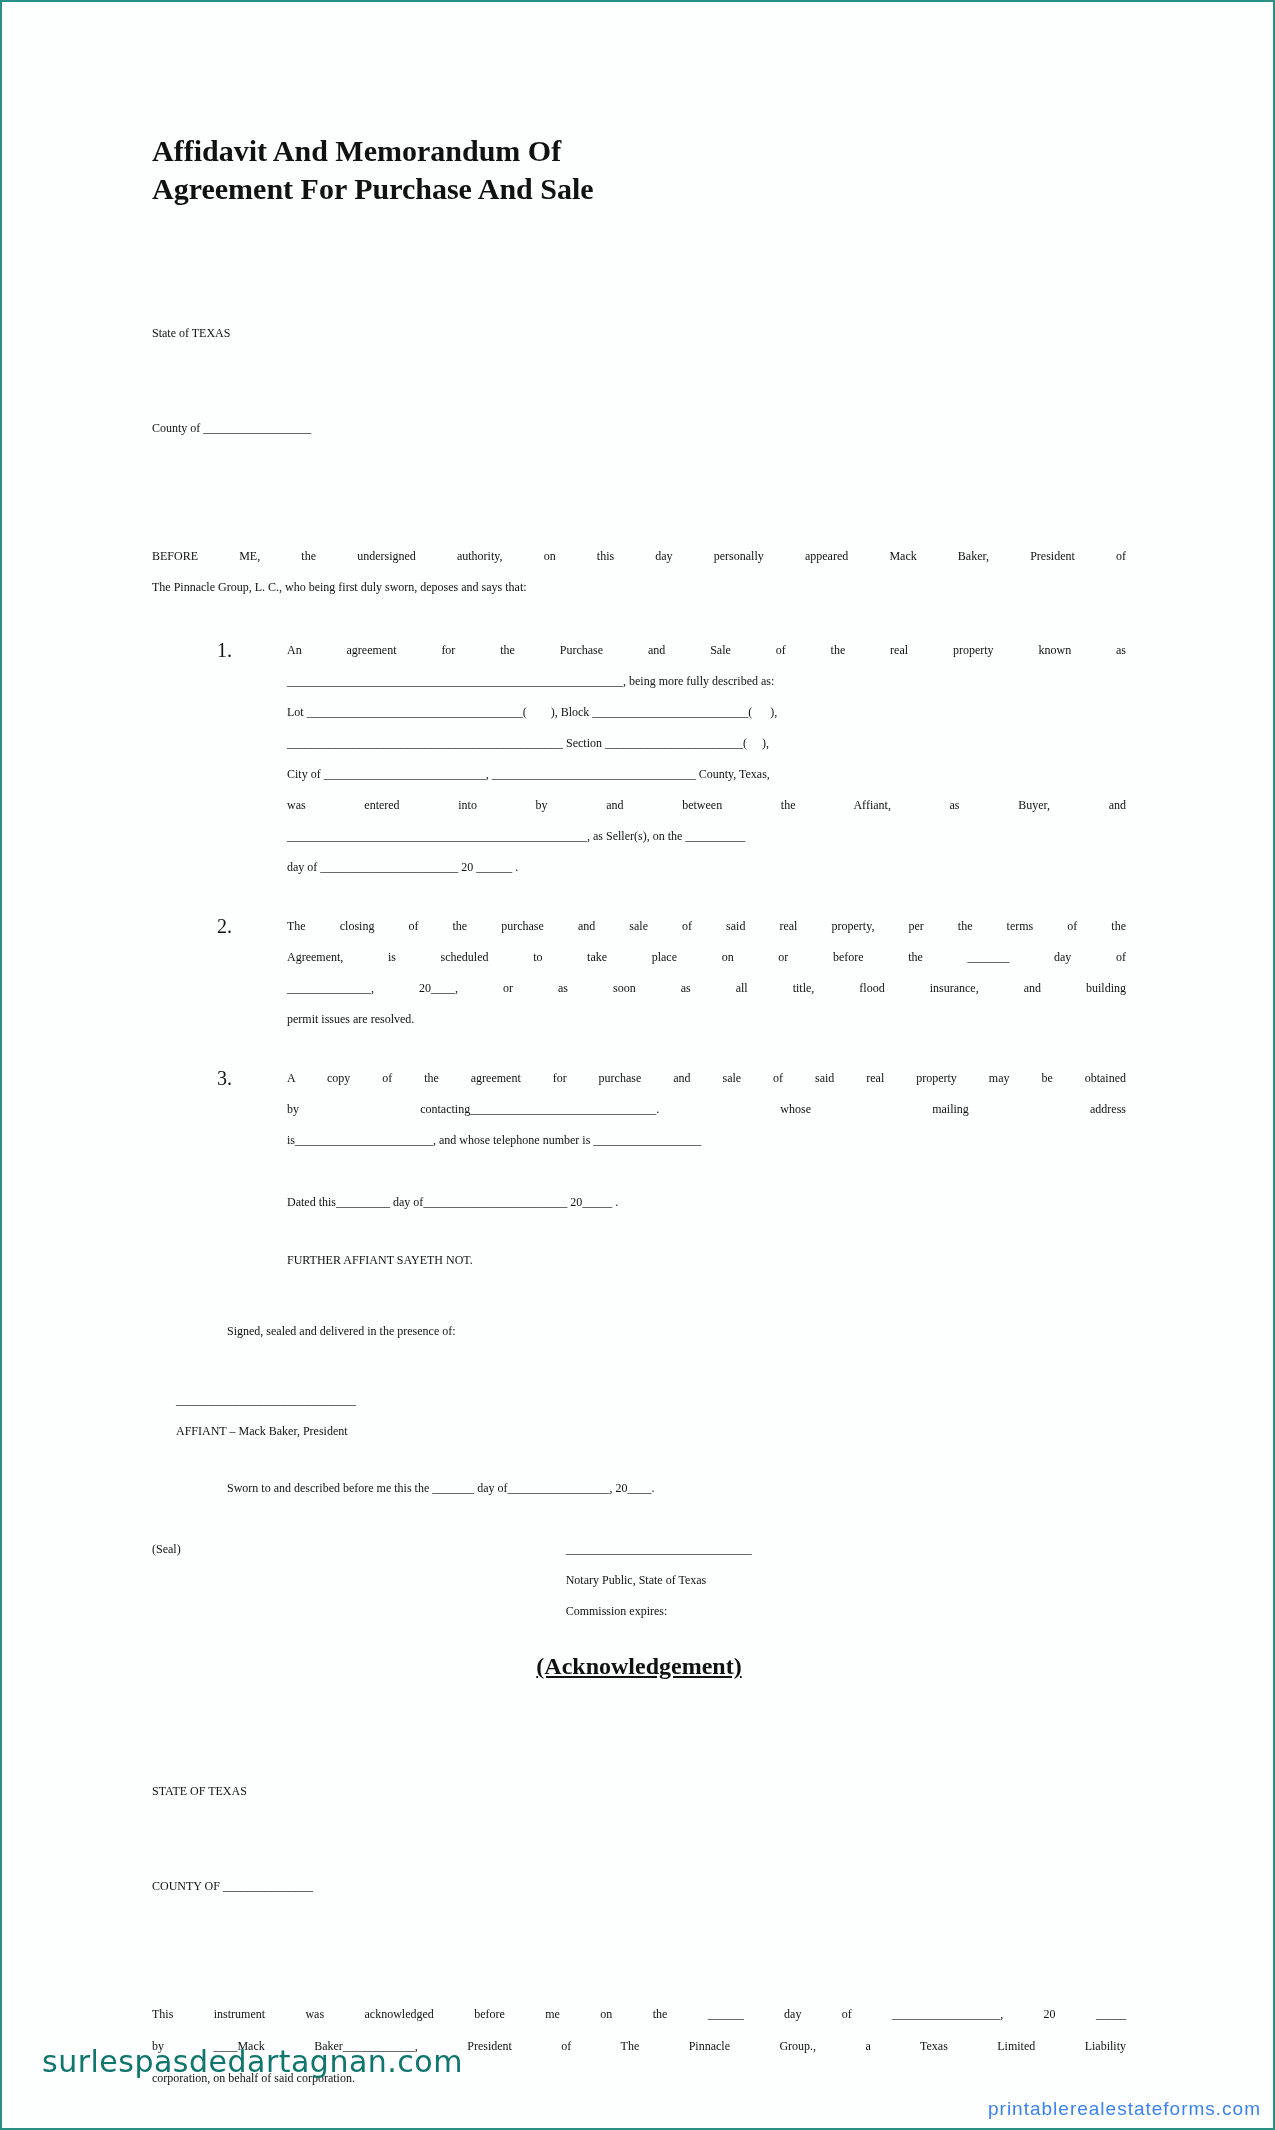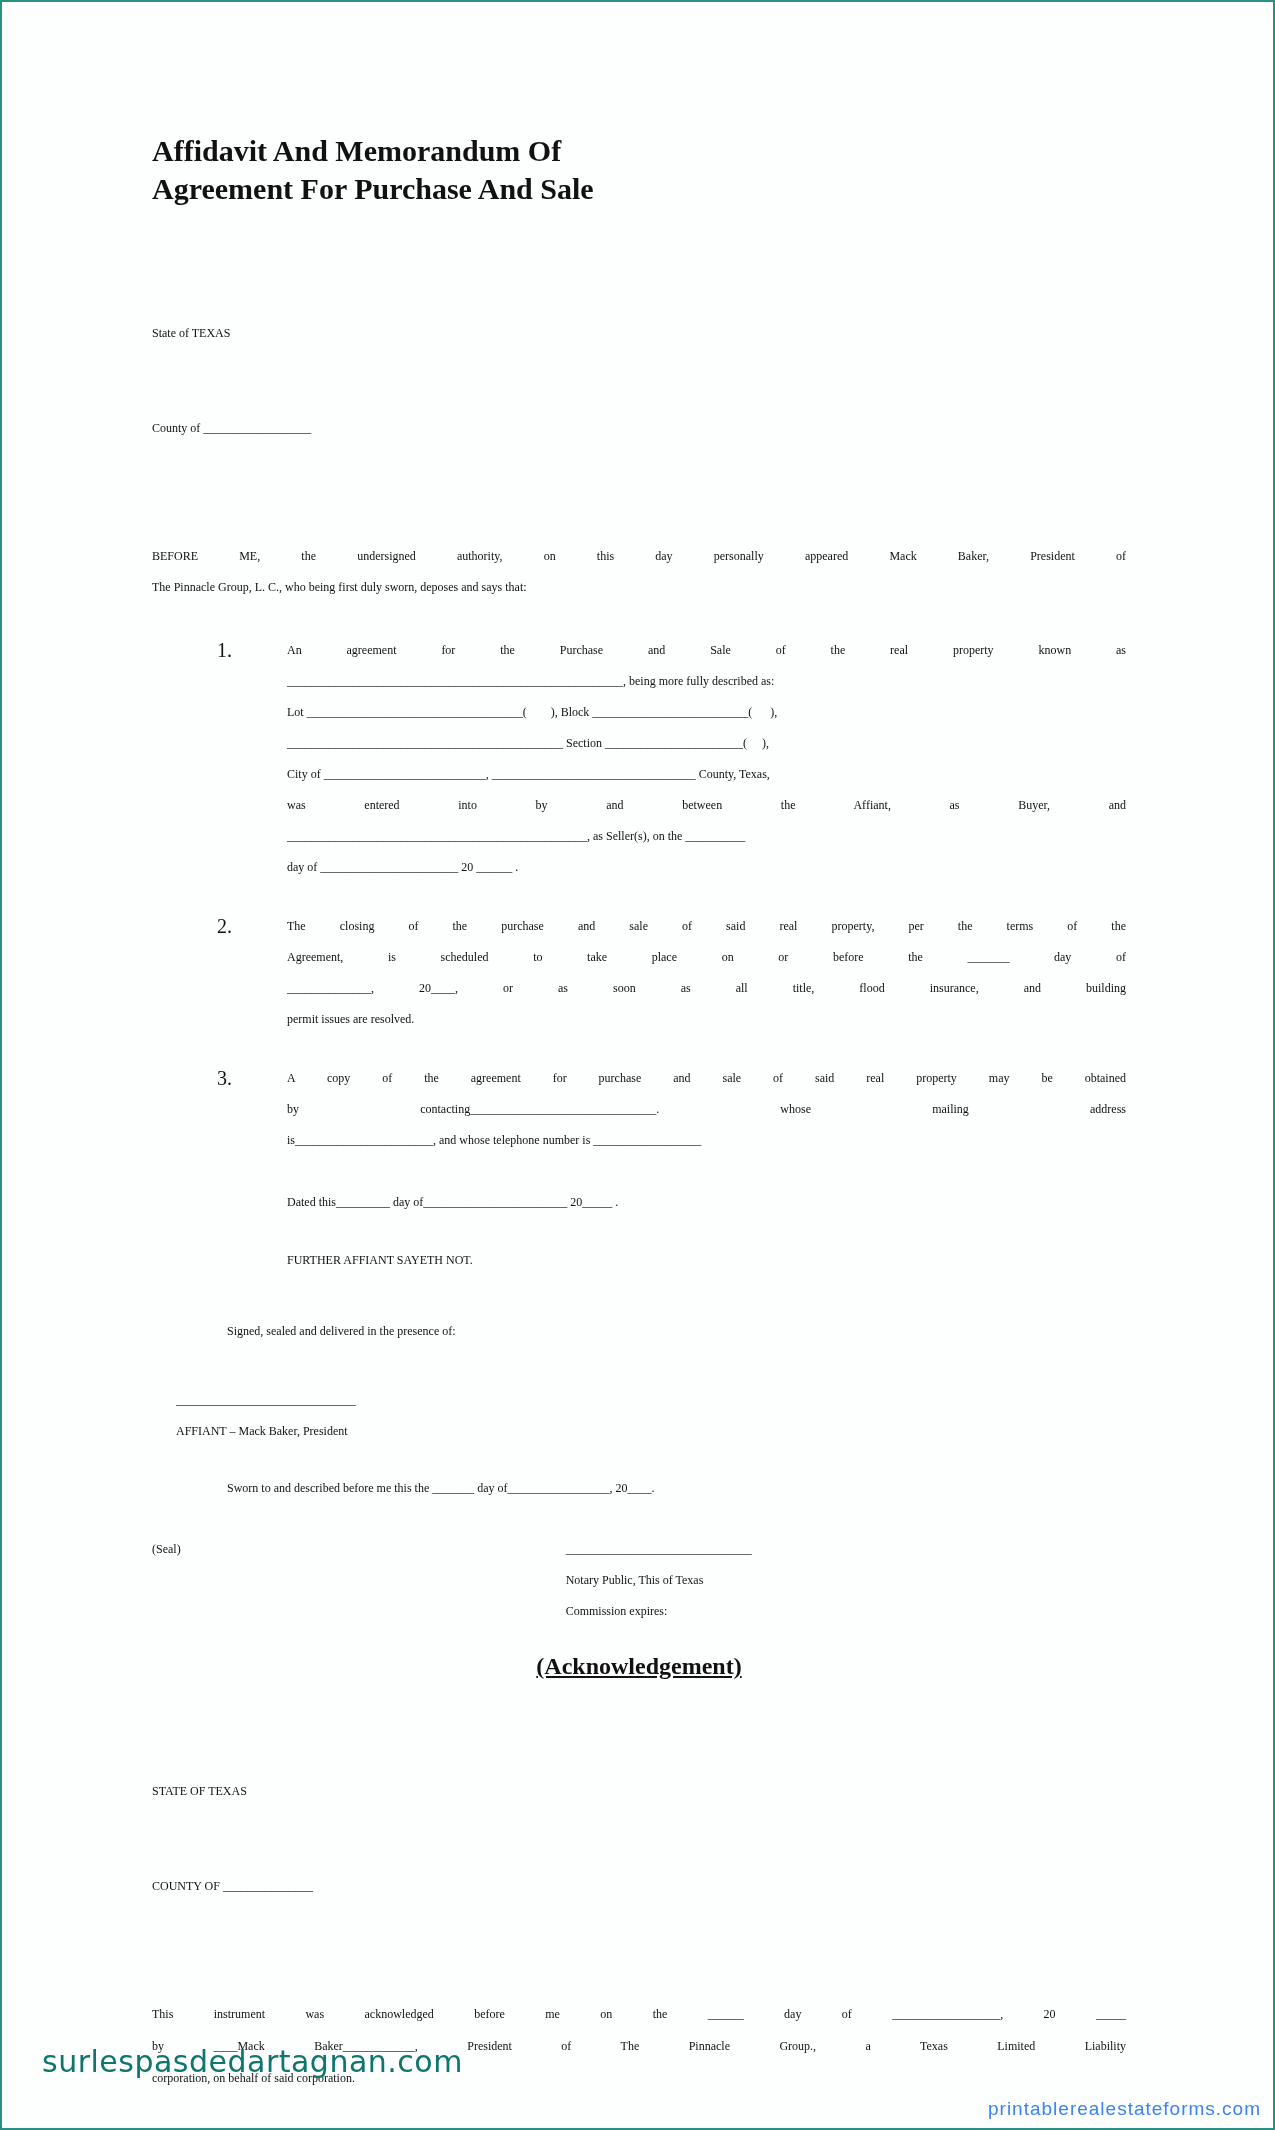--- a/index.html
+++ b/index.html
@@ -115,21 +115,21 @@
       <div class="ln">______________________________</div>
       <div class="ln">AFFIANT – Mack Baker, President</div>
     </div>
 
     <div class="sworn ln">Sworn to and described before me this the _______ day of_________________, 20____.</div>
 
     <div class="notary-row">
       <div class="seal-left ln">(Seal)</div>
       <div class="sigblock">
         <div class="ln">_______________________________</div>
-        <div class="ln">Notary Public, This of Texas</div>
+        <div class="ln">Notary Public, State of Texas</div>
         <div class="ln">Commission expires:</div>
       </div>
     </div>
 
     <div class="ack-head">
       <span>(Acknowledgement)</span>
     </div>
 
     <div class="venue venue2">
       <div class="ln">STATE OF TEXAS</div>

